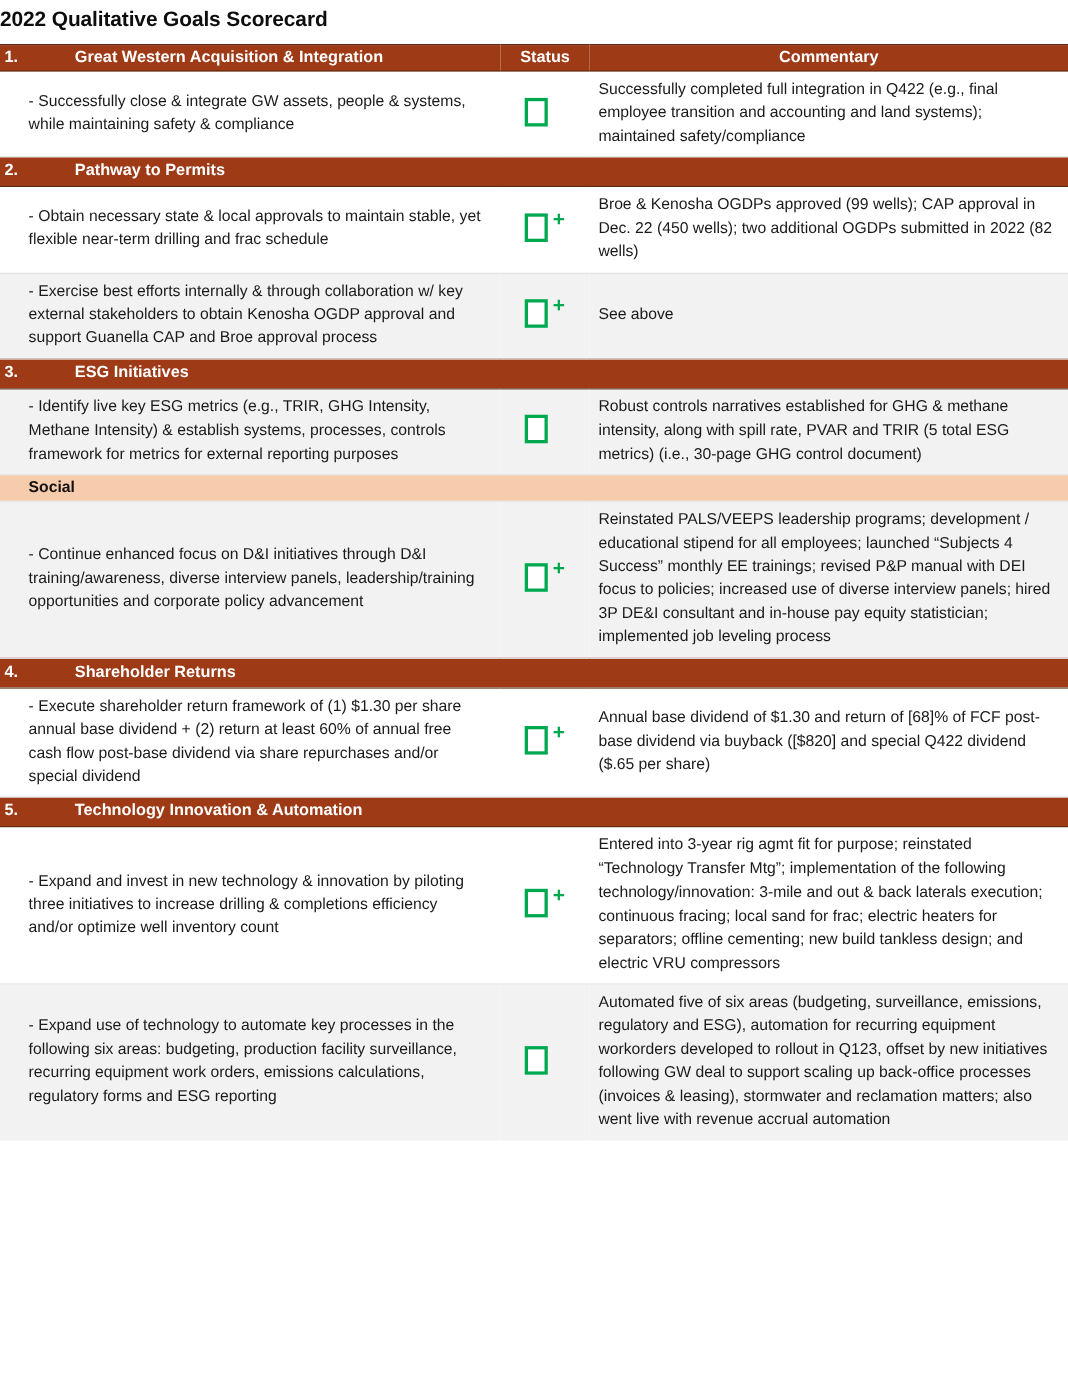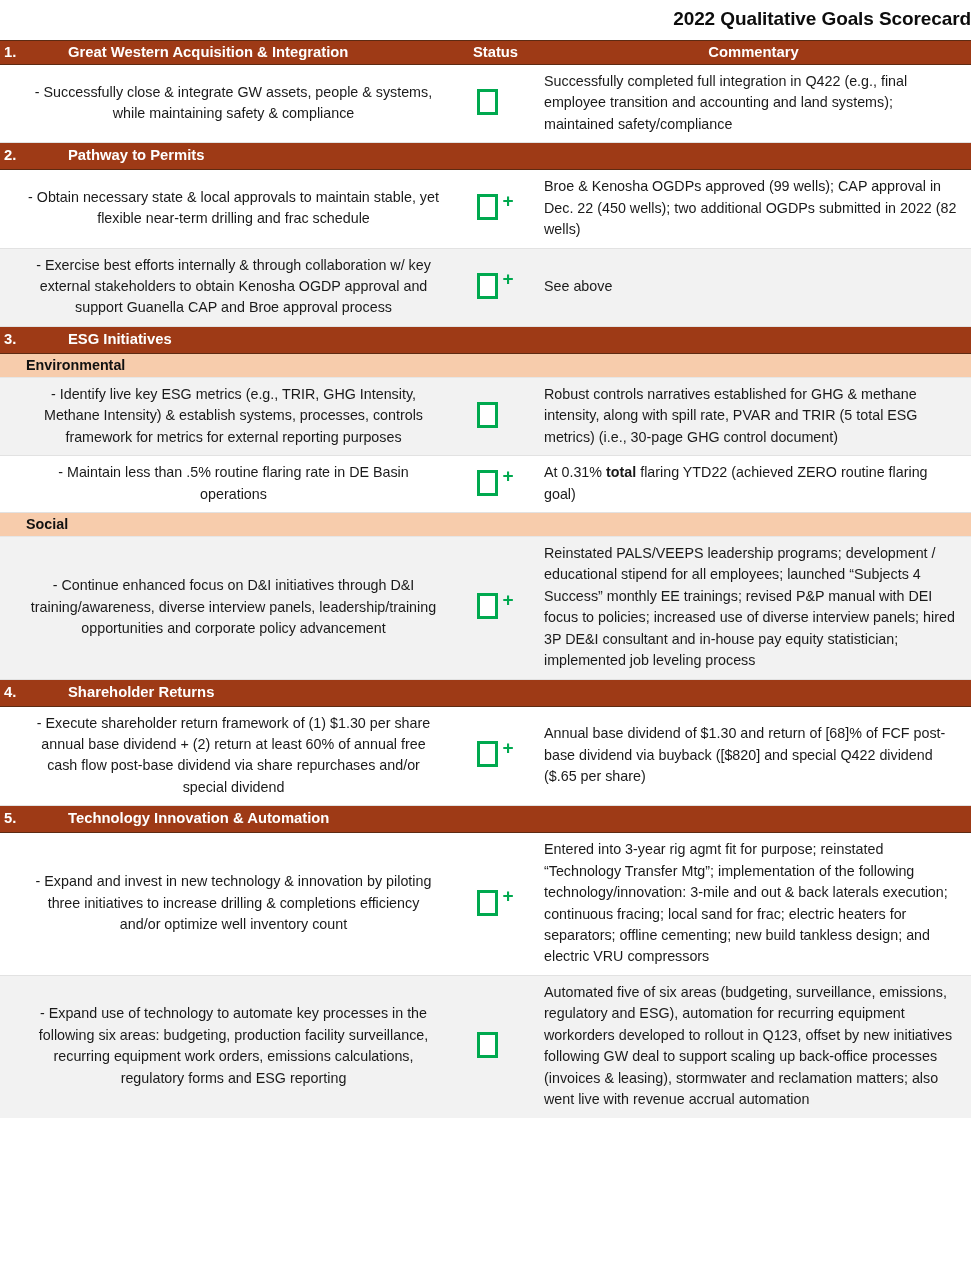--- a/index.html
+++ b/index.html
@@ -13,21 +13,21 @@
     color: #1a1a1a;
     -webkit-font-smoothing: antialiased;
   }
   .page {
     width: 971px;
     box-sizing: border-box;
     background: #ffffff;
     position: relative;
   }
   .doc-title {
-    text-align: right;
+    text-align: left;
     font-size: 19px;
     font-weight: bold;
     color: #0d0d0d;
     padding: 8px 0 10px 0;
     letter-spacing: -0.1px;
   }
   table.scorecard {
     width: 971px;
     border-collapse: collapse;
     table-layout: fixed;
@@ -87,21 +87,20 @@
     border-bottom: 1px solid #e2e2e2;
   }
   tr.goal-row.shade td { background: #F2F2F2; }
   tr.goal-row.plain td { background: #FFFFFF; }
 
   td.goal-cell {
     padding: 6px 14px 7px 26px;
     line-height: 1.50;
     font-size: 14.3px;
     color: #1a1a1a;
-    text-align: center;
   }
   td.goal-cell b { font-weight: normal; }
 
   td.status-cell {
     padding: 0;
     text-align: center;
     white-space: nowrap;
   }
   .status-wrap {
     display: inline-flex;
@@ -200,39 +199,28 @@
           <td class="comm-cell">See above</td>
         </tr>
         <tr class="section-row">
           <td colspan="3">
             <span class="sec-inner">
               <span class="sec-num">3.</span>
               <span class="sec-label">ESG Initiatives</span>
             </span>
           </td>
         </tr>
-        <tr class="subsection-row">
-          <td colspan="3">Environmental</td>
-        </tr>
         <tr class="goal-row shade">
           <td class="goal-cell">- Identify <b>live</b> key ESG metrics (e.g., TRIR, GHG Intensity, Methane Intensity) &amp; establish systems, processes, controls framework for metrics for external reporting purposes</td>
           <td class="status-cell"><span class="status-wrap">
               <span class="chk-box"></span>
               <span class="plus-mark hidden">+</span>
             </span></td>
           <td class="comm-cell">Robust controls narratives established for GHG &amp; methane intensity, along with spill rate, PVAR and TRIR (5 total ESG metrics) (i.e., 30-page GHG control document)</td>
         </tr>
-        <tr class="goal-row plain">
-          <td class="goal-cell">- Maintain less than <b>.5%</b> routine flaring rate in DE Basin operations</td>
-          <td class="status-cell"><span class="status-wrap">
-              <span class="chk-box"></span>
-              <span class="plus-mark">+</span>
-            </span></td>
-          <td class="comm-cell">At 0.31% <b>total</b> flaring YTD22 (achieved ZERO routine flaring goal)</td>
-        </tr>
         <tr class="subsection-row">
           <td colspan="3">Social</td>
         </tr>
         <tr class="goal-row shade">
           <td class="goal-cell">- Continue enhanced focus on D&amp;I initiatives through D&amp;I training/awareness, diverse interview panels, leadership/training opportunities and corporate policy advancement</td>
           <td class="status-cell"><span class="status-wrap">
               <span class="chk-box"></span>
               <span class="plus-mark">+</span>
             </span></td>
           <td class="comm-cell">Reinstated PALS/VEEPS leadership programs; development / educational stipend for all employees; launched “Subjects 4 Success” monthly EE trainings; revised P&amp;P manual with DEI focus to policies; increased use of diverse interview panels; hired 3P DE&amp;I consultant and in-house pay equity statistician; implemented job leveling process</td>

